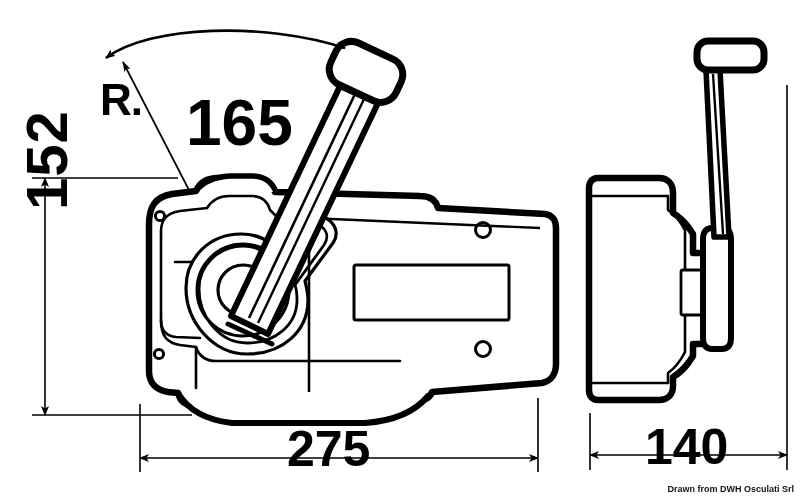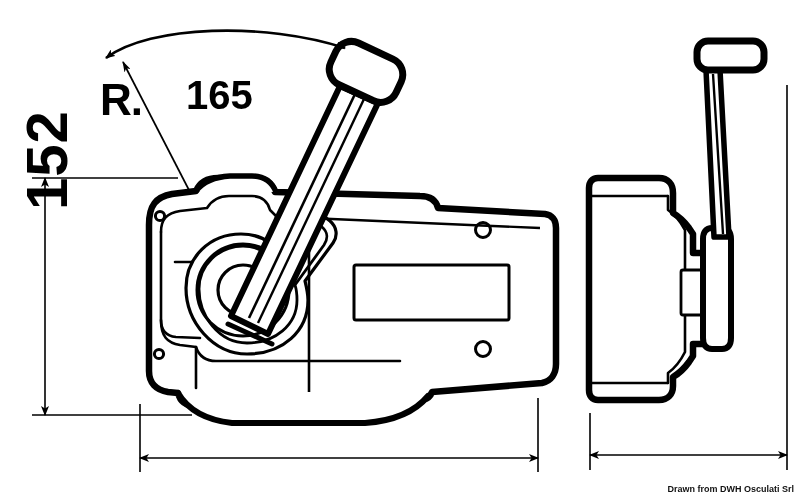--- a/index.html
+++ b/index.html
@@ -53,22 +53,22 @@
     font-size: 50px;
   }
   #dim-r165-prefix {
     left: 100px;
     top: 78px;
     font-size: 44px;
     letter-spacing: -1px;
   }
   #dim-r165-value {
     left: 186px;
-    top: 75px;
-    font-size: 40px;
+    top: 91px;
+    font-size: 64px;
   }
   #attribution {
     position: absolute;
     right: 6px;
     bottom: 10px;
     font-family: "Liberation Sans", sans-serif;
     font-size: 9px;
     font-weight: bold;
     color: #111111;
     white-space: nowrap;
@@ -283,21 +283,23 @@
 
     <g>
       <line x1="590" y1="413" x2="590" y2="470" stroke="#000" stroke-width="1.6"></line>
       <line x1="787" y1="85" x2="787" y2="470" stroke="#000" stroke-width="1.6"></line>
       <line x1="590" y1="455" x2="787" y2="455" stroke="#000" stroke-width="1.6" marker-start="url(#arrowStart)" marker-end="url(#arrowEnd)"></line>
     </g>
   </svg>
 
   <div class="dim-text" id="dim-152-label">152</div>
 
-
+  <div class="dim-text" id="dim-275-label">275</div>
+
+  <div class="dim-text" id="dim-140-label">140</div>
 
   <div class="dim-text" id="dim-r165-prefix">R.</div>
 
   <div class="dim-text" id="dim-r165-value">165</div>
 
   <div id="attribution">Drawn from DWH Osculati Srl</div>
 
 </div>
 
 </body></html>

